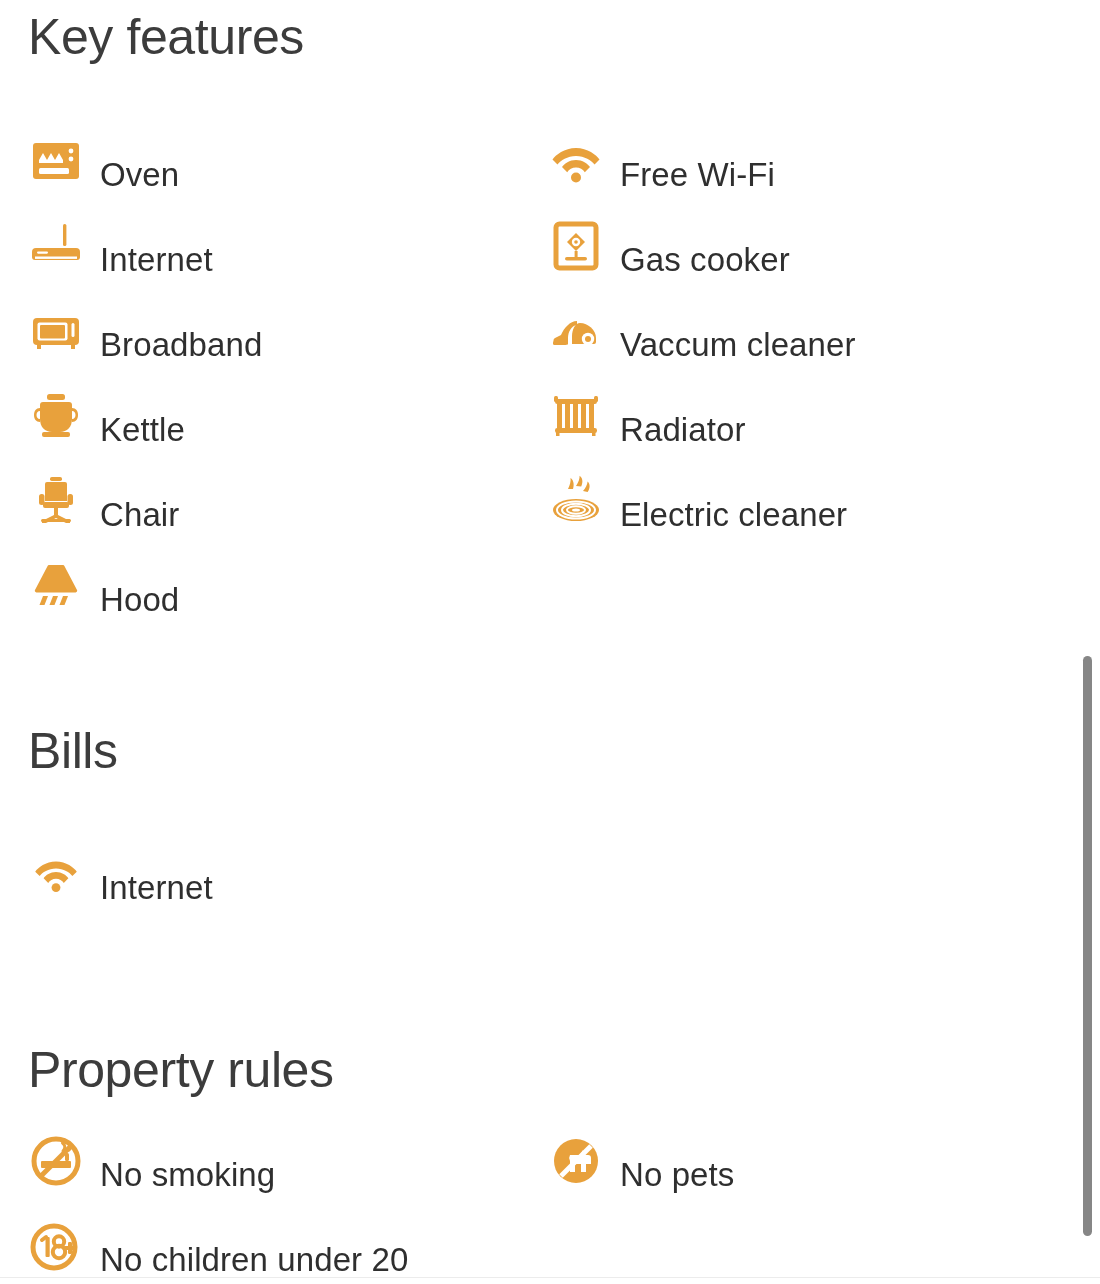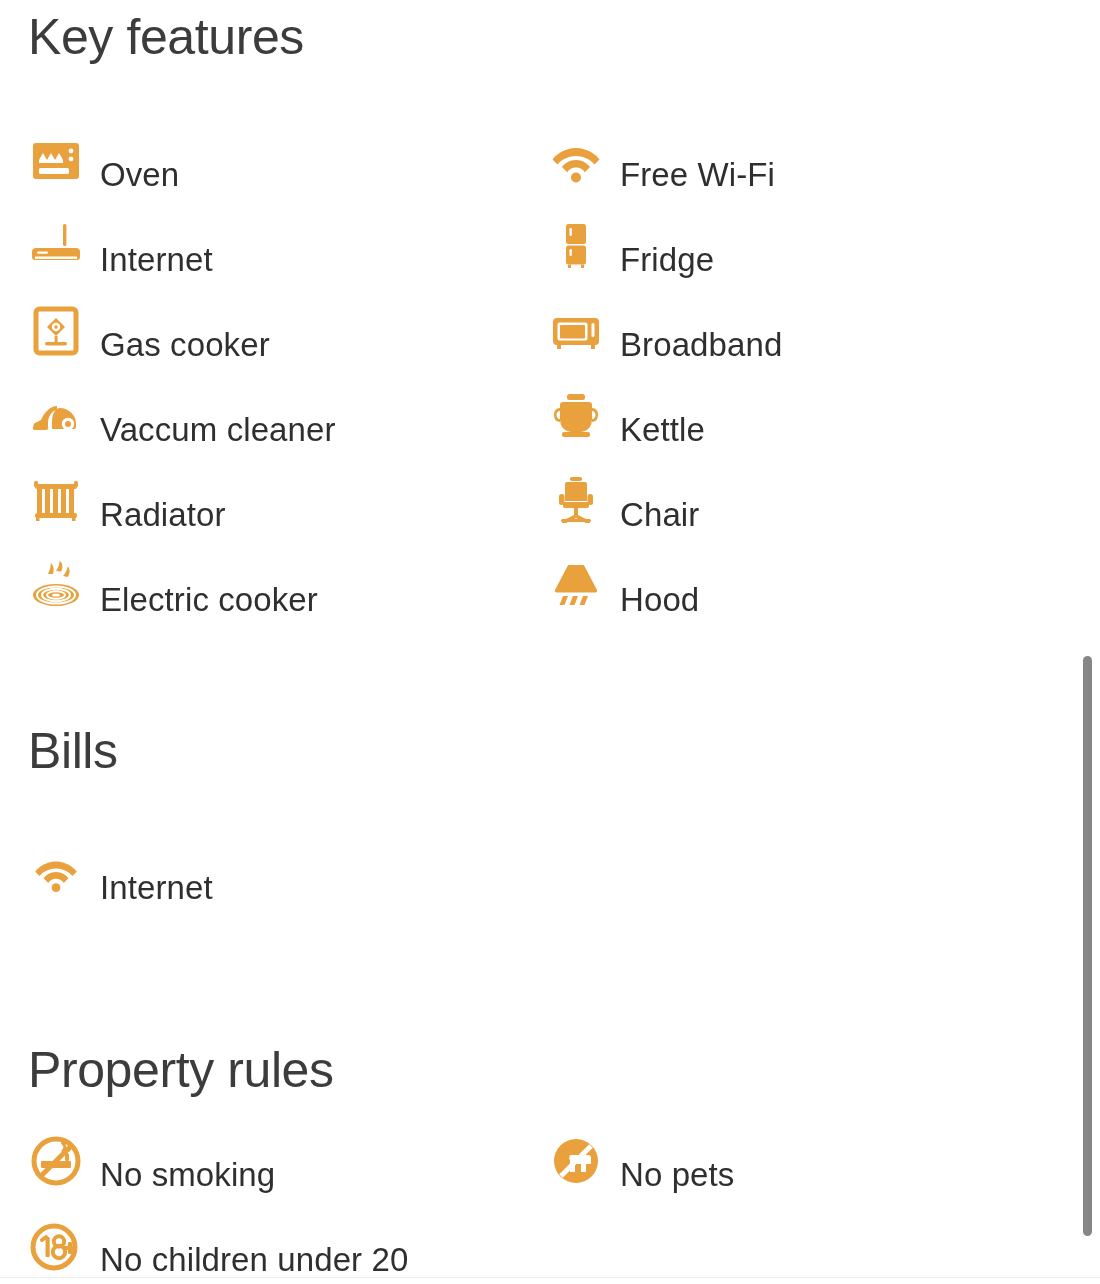--- a/index.html
+++ b/index.html
@@ -152,33 +152,20 @@
         <svg width="52" height="52" viewBox="0 0 52 52" aria-hidden="true">
           <rect x="33" y="4" width="3.4" height="22" rx="1.6" fill="#e8a13c"></rect>
           <path d="M6 28 h40 a4 4 0 0 1 4 4 v5 a3 3 0 0 1 -3 3 H5 a3 3 0 0 1 -3 -3 v-5 a4 4 0 0 1 4 -4 z" fill="#e8a13c"></path>
           <rect x="7" y="31.5" width="11" height="2.2" rx="1.1" fill="#ffffff"></rect>
           <rect x="5" y="36.5" width="42" height="2.4" fill="#ffffff"></rect>
         </svg>
       </span>
       <span class="feature-label">Internet</span>
     </div>
 
-    <div class="feature-row">
-      <span class="feature-icon">
-        <svg width="52" height="52" viewBox="0 0 52 52" aria-hidden="true">
-          <rect x="16" y="4" width="20" height="20" rx="2.5" fill="#e8a13c"></rect>
-          <rect x="16" y="25.5" width="20" height="19" rx="2.5" fill="#e8a13c"></rect>
-          <rect x="19.5" y="8" width="2.4" height="8" rx="1.2" fill="#ffffff"></rect>
-          <rect x="19.5" y="29" width="2.4" height="7" rx="1.2" fill="#ffffff"></rect>
-          <rect x="18" y="44.5" width="3" height="3.5" fill="#e8a13c"></rect>
-          <rect x="31" y="44.5" width="3" height="3.5" fill="#e8a13c"></rect>
-        </svg>
-      </span>
-      <span class="feature-label">Fridge</span>
-    </div>
 
     <div class="feature-row">
       <span class="feature-icon">
         <svg width="52" height="52" viewBox="0 0 52 52" aria-hidden="true">
           <rect x="6" y="4" width="40" height="44" rx="3.5" fill="none" stroke="#e8a13c" stroke-width="5"></rect>
           <path d="M26 13 l4.5 4.5 L35 22 l-4.5 4.5 L26 31 l-4.5 -4.5 L17 22 l4.5 -4.5 z" fill="#e8a13c"></path>
           <circle cx="26" cy="22" r="4.2" fill="#ffffff"></circle>
           <circle cx="26" cy="22" r="1.8" fill="#e8a13c"></circle>
           <rect x="24.6" y="31" width="3" height="7" fill="#e8a13c"></rect>
           <rect x="15" y="37" width="22" height="3.6" rx="1.8" fill="#e8a13c"></rect>
@@ -268,21 +255,21 @@
           <path d="M18 14 c2 -4 3 -8 2.5 -11 c3 2 4 6 2.5 11 z" fill="#e8a13c"></path>
           <path d="M26 11 c2.4 -3.6 3.8 -7.2 3.6 -10.2 c3.2 2.4 3.6 6.4 1.6 10.8 z" fill="#e8a13c"></path>
           <path d="M33 16 c2.6 -3.2 4.4 -6.6 4.6 -9.6 c2.8 2.8 2.6 6.8 0 10.6 z" fill="#e8a13c"></path>
           <ellipse cx="26" cy="35" rx="23" ry="11" fill="#e8a13c"></ellipse>
           <ellipse cx="26" cy="35" rx="19" ry="8.6" fill="none" stroke="#ffffff" stroke-width="2"></ellipse>
           <ellipse cx="26" cy="35" rx="14" ry="6.2" fill="none" stroke="#ffffff" stroke-width="2"></ellipse>
           <ellipse cx="26" cy="35" rx="9" ry="3.8" fill="none" stroke="#ffffff" stroke-width="2"></ellipse>
           <ellipse cx="26" cy="35" rx="4" ry="1.6" fill="#ffffff"></ellipse>
         </svg>
       </span>
-      <span class="feature-label">Electric cooker</span>
+      <span class="feature-label">Electric cleaner</span>
     </div>
 
     <div class="feature-row">
       <span class="feature-icon">
         <svg width="52" height="52" viewBox="0 0 52 52" aria-hidden="true">
           <path d="M19 5 h14 a1.5 1.5 0 0 1 1.4 1 L47 30 a1.6 1.6 0 0 1 -1.4 2.4 H6.4 A1.6 1.6 0 0 1 5 30 L17.6 6 A1.5 1.5 0 0 1 19 5 z" fill="#e8a13c"></path>
           <path d="M13 36 l-3.5 9 h5 l3.5 -9 z" fill="#e8a13c"></path>
           <path d="M23 36 l-3.5 9 h5 l3.5 -9 z" fill="#e8a13c"></path>
           <path d="M33 36 l-3.5 9 h5 l3.5 -9 z" fill="#e8a13c"></path>
         </svg>

